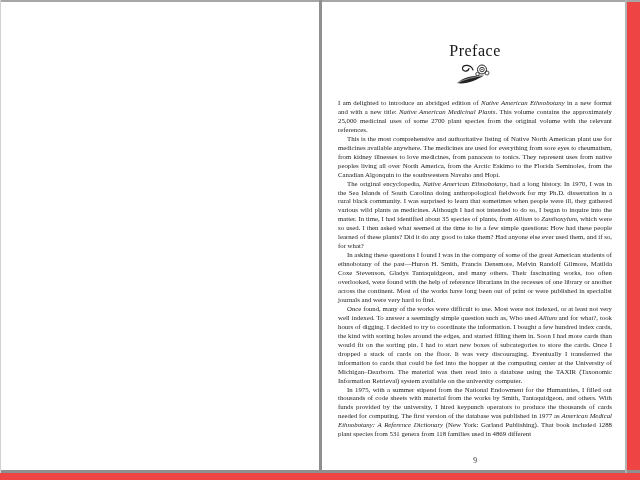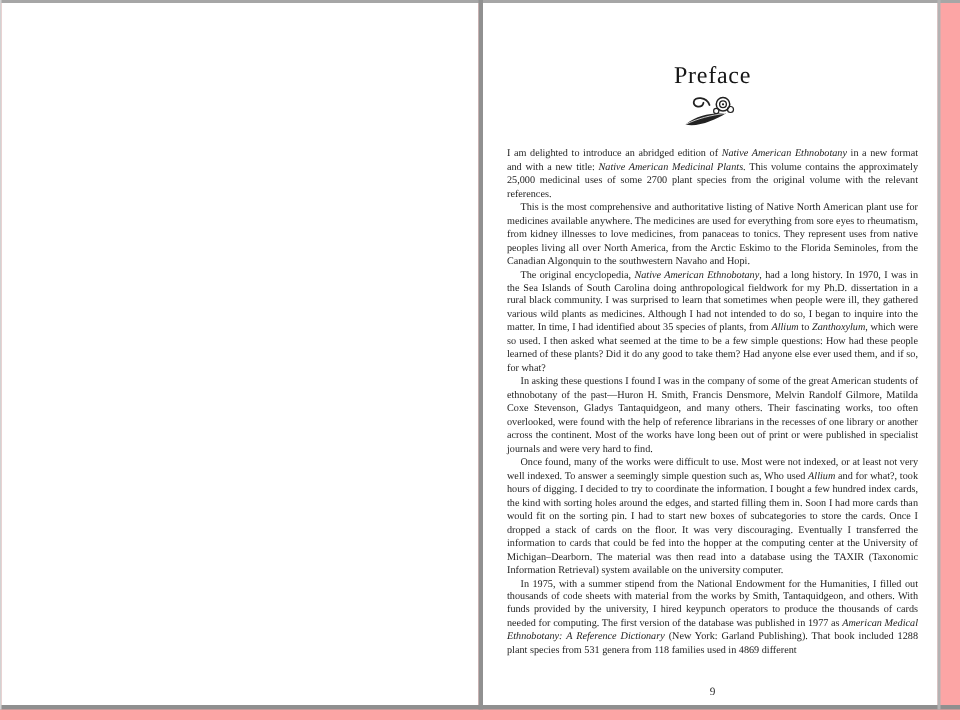--- a/index.html
+++ b/index.html
@@ -5,21 +5,21 @@
   html, body {
     margin: 0;
     padding: 0;
     background: #ffffff;
     font-family: "Liberation Serif", "DejaVu Serif", serif;
   }
   .spread {
     position: relative;
     width: 640px;
     height: 480px;
-    background: #fca5a5;
+    background: #ef4444;
     overflow: hidden;
   }
   
   .border-top    { position: absolute; left: 0;   top: 0;   width: 640px; height: 2px;  background: #a6a6a6; }
   .border-bottom { position: absolute; left: 0;   top: 470px; width: 640px; height: 3px; background: #8f8f8f; }
   .border-left   { position: absolute; left: 0;   top: 0;   width: 1px;  height: 473px; background: #d2d2d2; }
   .border-right  { position: absolute; left: 625px; top: 0; width: 2px;  height: 473px; background: #b3b3b3; }
   .gutter        { position: absolute; left: 319px; top: 0; width: 3px;  height: 473px; background: #909090; }
 
   .page-left {

